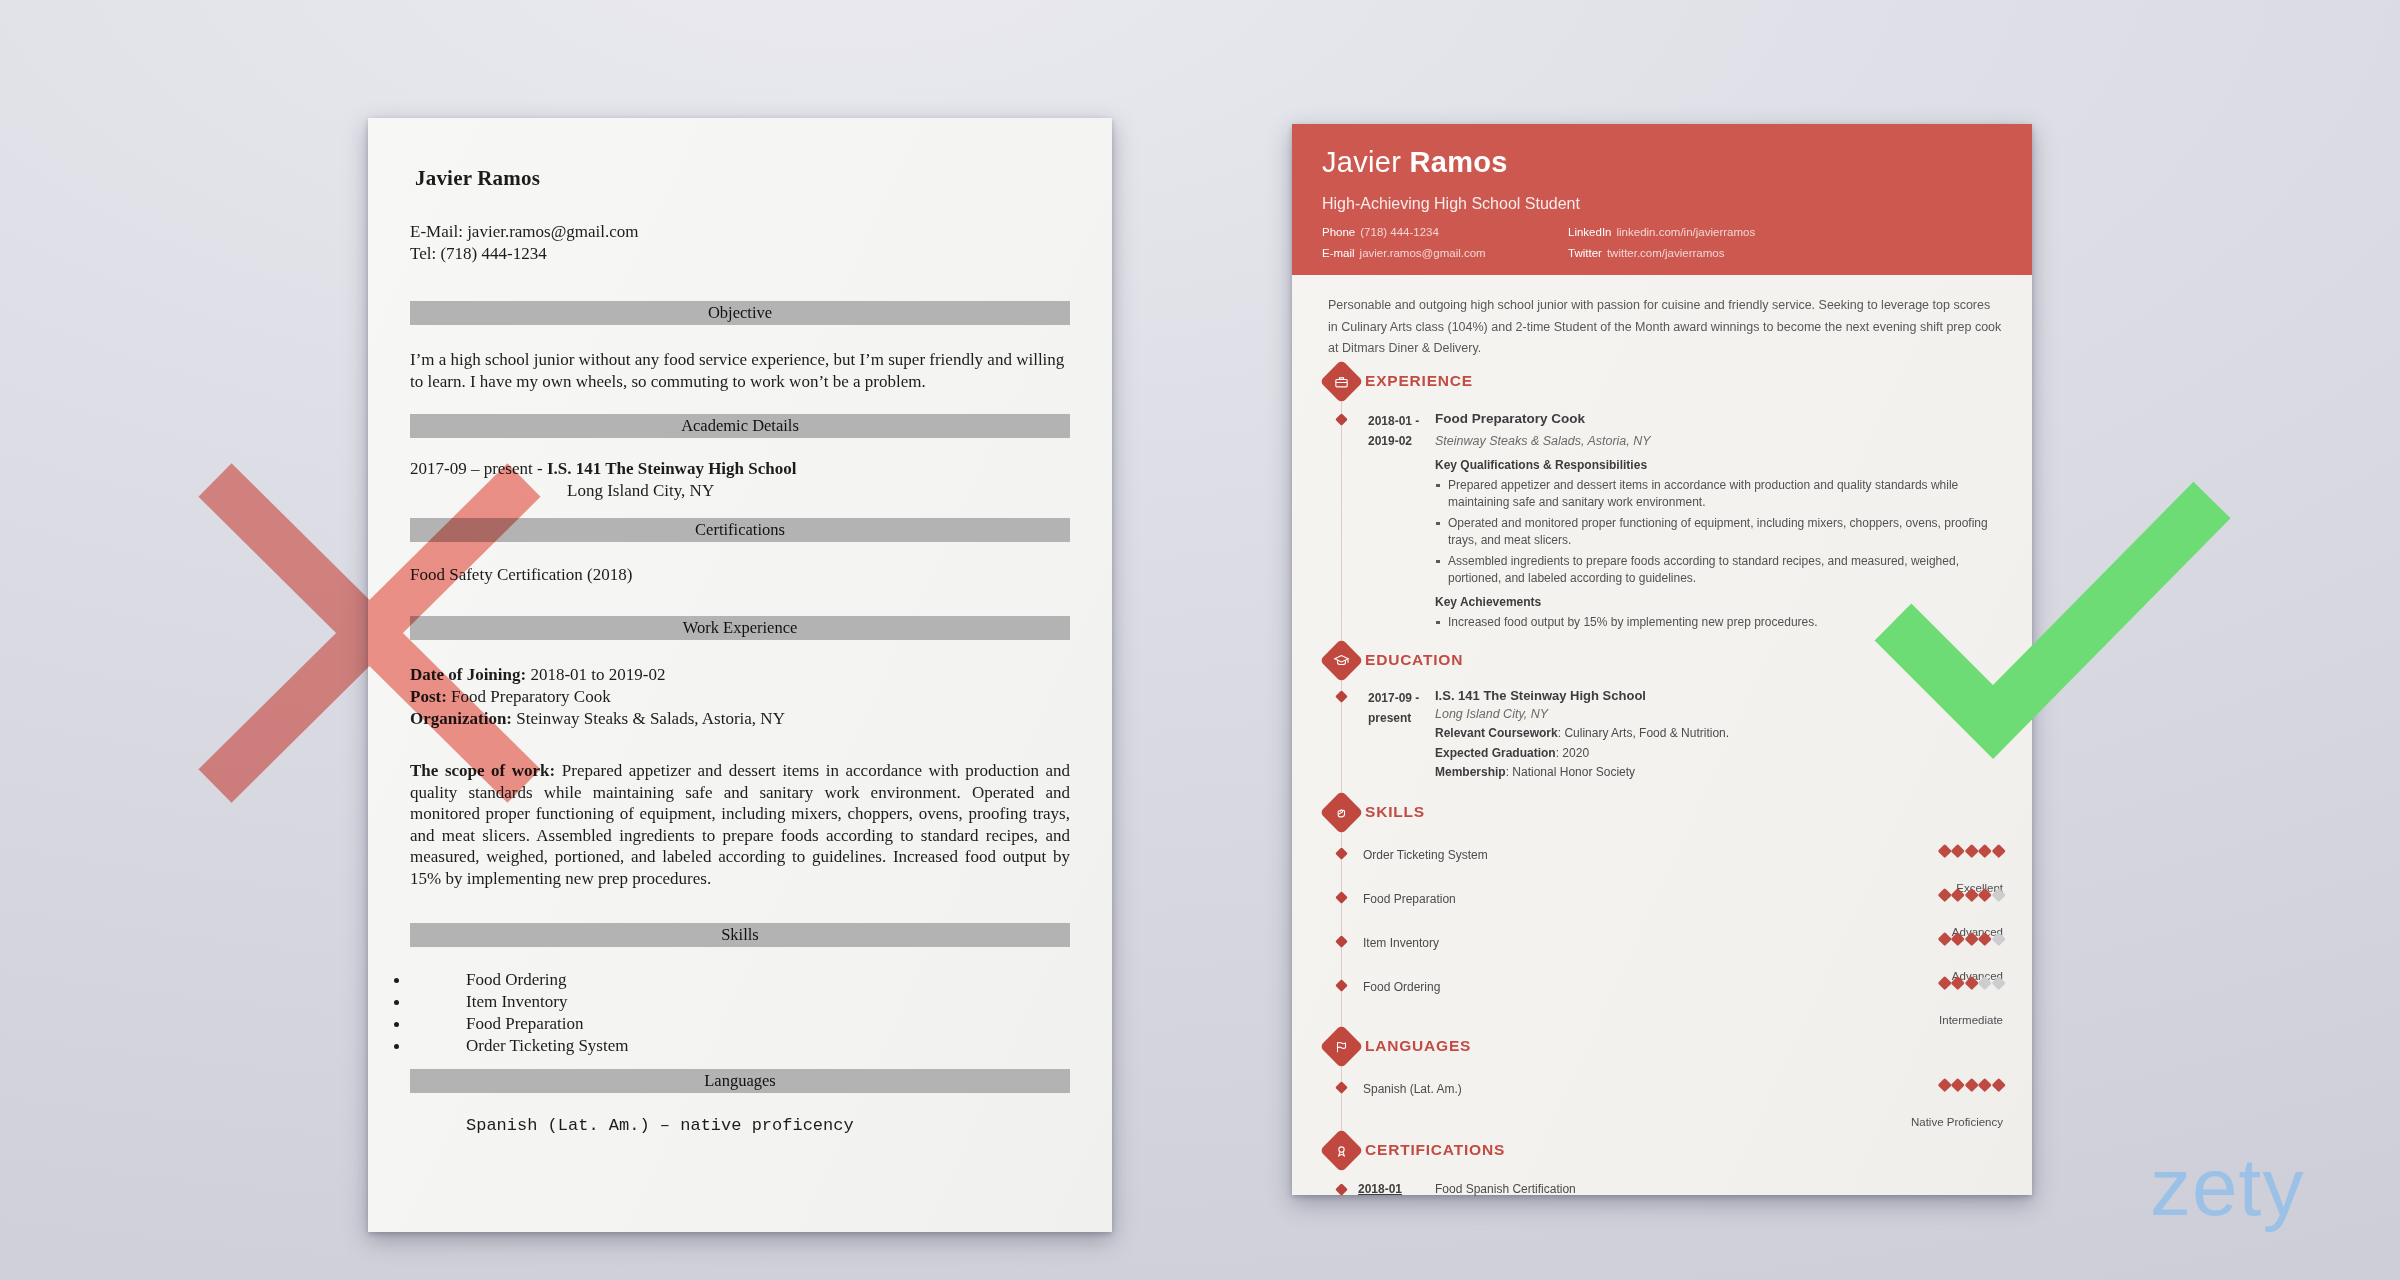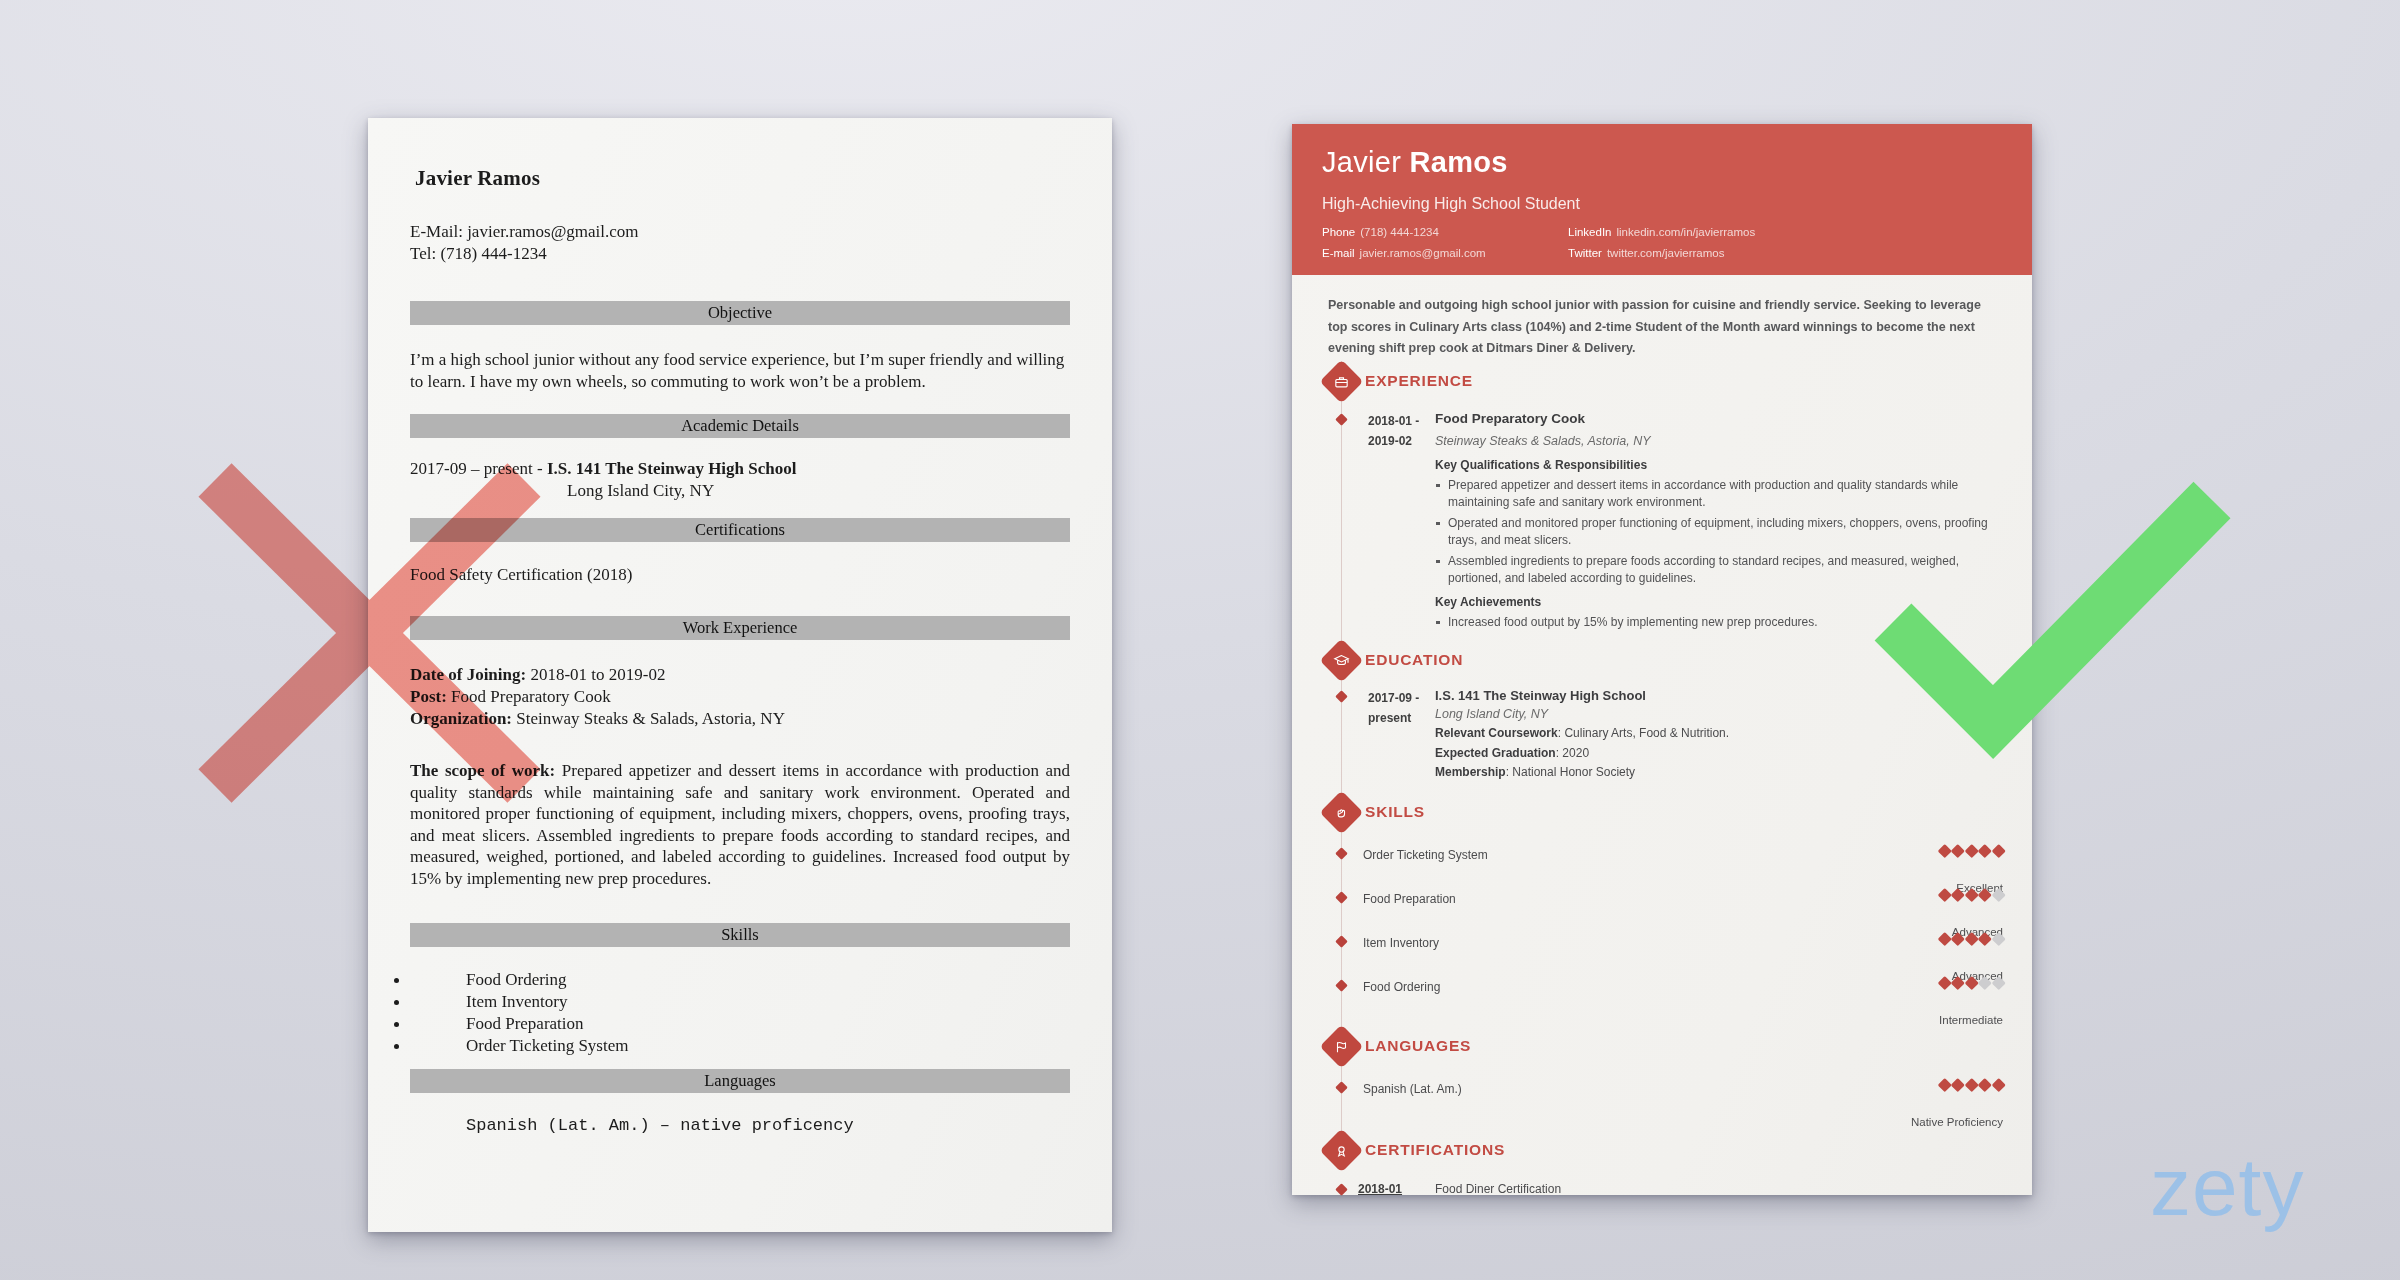--- a/index.html
+++ b/index.html
@@ -52,21 +52,21 @@
   }
   .band { background:#cc584f; height:151px; padding:22px 30px 0 30px; color:#fff; }
   .r-name { font-size:29px; letter-spacing:.3px; }
   .r-name .last { font-weight:bold; }
   .r-title { margin-top:16px; font-size:16px; color:rgba(255,255,255,.88); }
   .r-contacts { margin-top:13px; display:grid; grid-template-columns:246px 1fr; row-gap:9px; font-size:11.5px; }
   .r-contacts b { color:#fff; font-weight:normal; }
   .r-contacts span { color:rgba(255,255,255,.76); margin-left:5px; }
   .r-body { position:relative; padding-top:20px; }
   .timeline { position:absolute; left:49px; top:86px; height:786px; width:1px; background:#ddccc9; }
-  .r-summary { margin:0 30px 0 36px; font-size:12.5px; line-height:21.5px; color:#57585a;font-weight:bold; }
+  .r-summary { margin:0 30px 0 36px; font-size:12.5px; line-height:21.5px; color:#57585a; }
 
   .rsec { position:relative; height:38px; display:flex; align-items:center; }
   .rs-exp  { margin-top:2px; }
   .rs-edu  { margin-top:10px; }
   .rs-skl  { margin-top:10px; }
   .rs-lng  { margin-top:6px; }
   .rs-crt  { margin-top:2px; }
   .dicon {
     position:absolute; left:34px; top:4px; width:31px; height:31px;
     background:#c0483f; transform:rotate(45deg); border-radius:5px;
@@ -324,21 +324,21 @@
             <circle cx="12" cy="9.5" r="4"></circle>
             <path d="M9.8 13.2 7.8 19l4.2-2.3L16.2 19l-2-5.8"></path>
           </svg>
       </span>
       <h2>CERTIFICATIONS</h2>
     </div>
 
     <div class="cert">
       <span class="sd"></span>
       <span class="cert-date">2018-01</span>
-      <span>Food Diner Certification</span>
+      <span>Food Spanish Certification</span>
     </div>
   </div>
 </div>
 
 <svg class="cross-svg" width="370" height="370" viewBox="0 0 370 370">
   <line x1="30" y1="32" x2="339" y2="338" stroke="#f2948c" stroke-width="47"></line>
   <line x1="339" y1="32" x2="30" y2="338" stroke="#f2948c" stroke-width="47"></line>
 </svg>
 
 <svg class="check-svg" width="400" height="310" viewBox="0 0 400 310">

